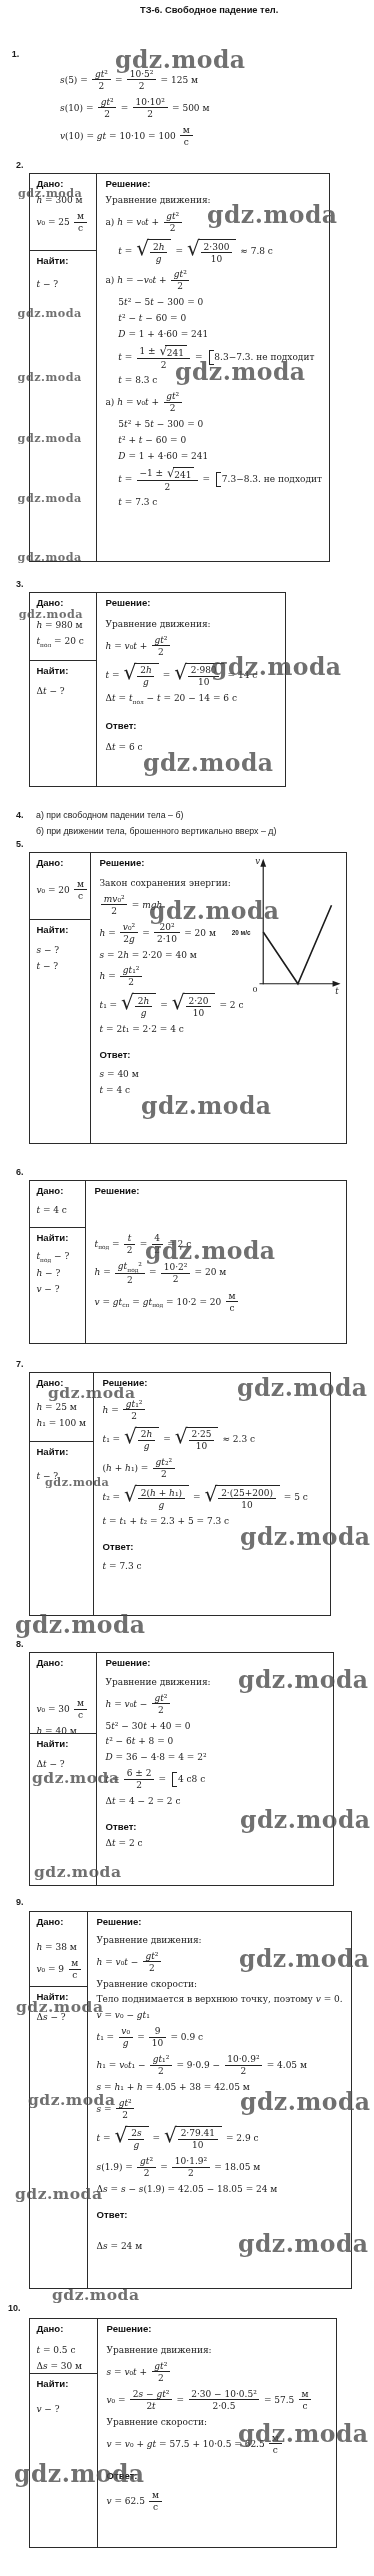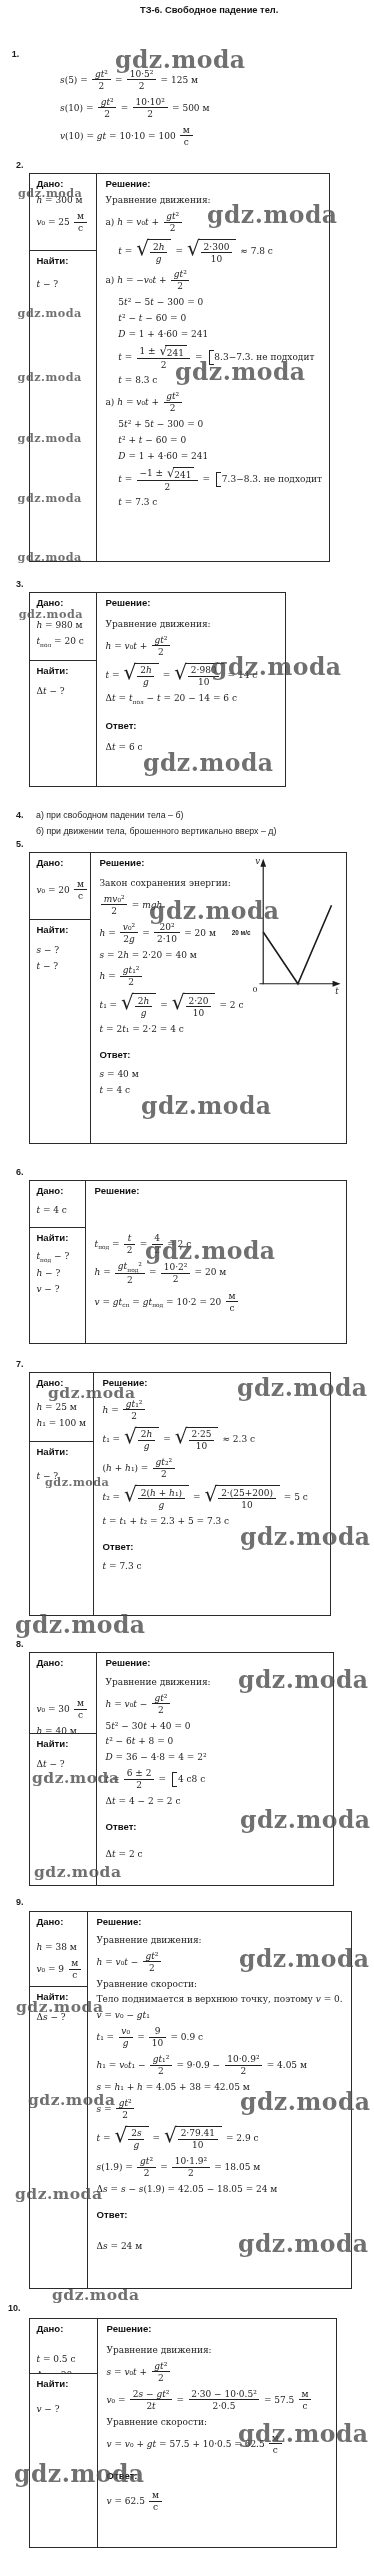--- a/index.html
+++ b/index.html
@@ -393,21 +393,21 @@
         <div class="eq"><i>D</i> = 36 − 4·8 = 4 = 2²</div>
         <div class="eq"><i>t</i> = <span class="frac">
               <span class="fn">6 ± 2</span>
               <span class="fd">2</span>
             </span> = <span class="cases">
               <span>4 с</span>
               <span>8 с</span>
             </span></div>
         <div class="eq">Δ<i>t</i> = 4 − 2 = 2 с</div>
         <div class="hdr ans">Ответ:</div>
-        <div class="eq" style="margin-top:17px">Δ<i>t</i> = 2 с</div>
+        <div class="eq" style="margin-top:6px">Δ<i>t</i> = 2 с</div>
       </div>
     </div>
   </div>
 
   <div class="problem">
     <div class="pnum" style="left:16px;top:1897px">9.</div>
     <div class="ptable" style="left:29px;top:1911px;width:323px;height:378px">
       <div class="tcol-l" style="width:58px">
         <div class="cell given" style="height:75px">
           <div class="hdr">Дано:</div>
@@ -477,21 +477,21 @@
       </div>
     </div>
   </div>
 
   <div class="problem">
     <div class="pnum" style="left:8px;top:2303px">10.</div>
     <div class="ptable" style="left:29px;top:2318px;width:308px;height:230px">
       <div class="tcol-l" style="width:68px">
         <div class="cell given" style="height:55px">
           <div class="hdr">Дано:</div>
-          <div class="eq" style="margin-top:20px"><i>t</i> = 0.5 с</div>
+          <div class="eq" style="margin-top:11px"><i>t</i> = 0.5 с</div>
           <div class="eq">Δ<i>s</i> = 30 м</div>
         </div>
         <div class="cell find">
           <div class="hdr">Найти:</div>
           <div class="eq" style="margin-top:15px"><i>v</i> − ?</div>
         </div>
       </div>
       <div class="tcol-r">
         <div class="hdr">Решение:</div>
         <div class="eq txt" style="margin-top:10.7px">Уравнение движения:</div>

